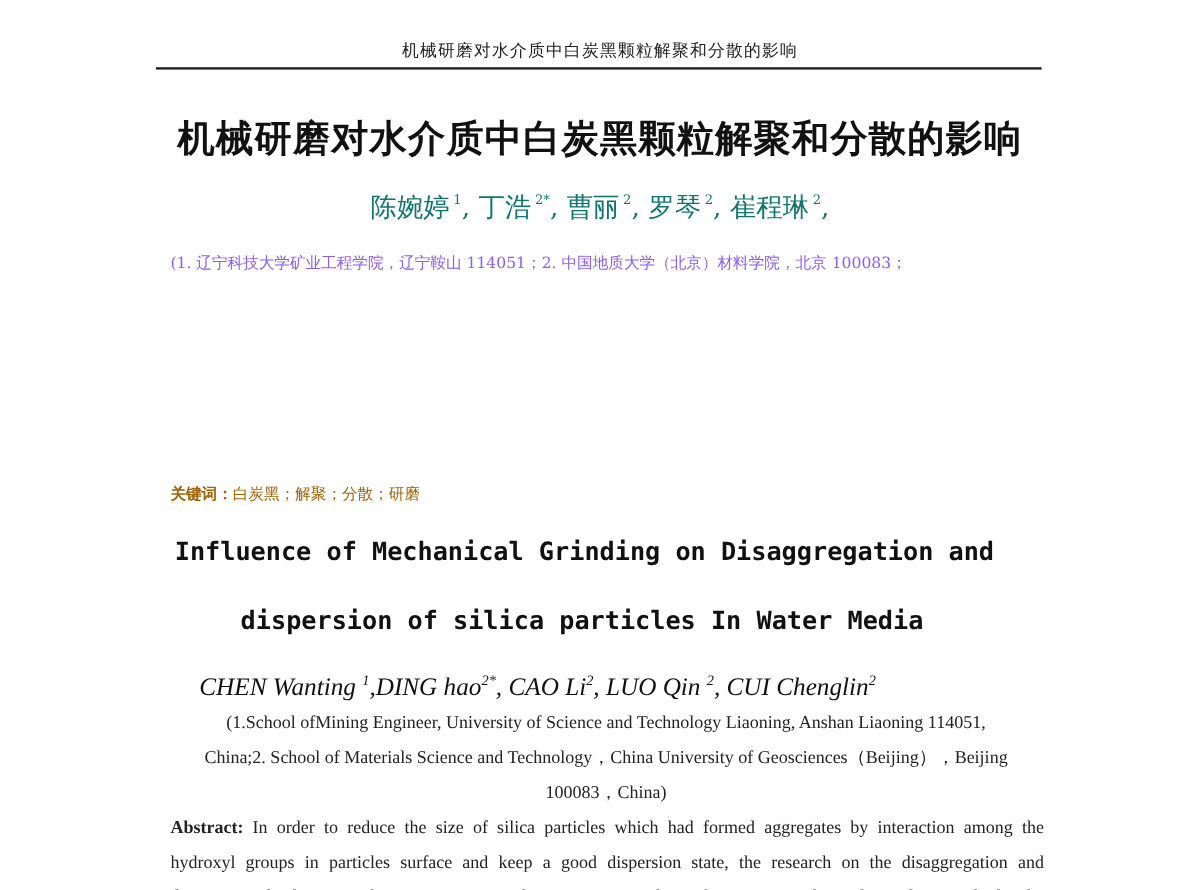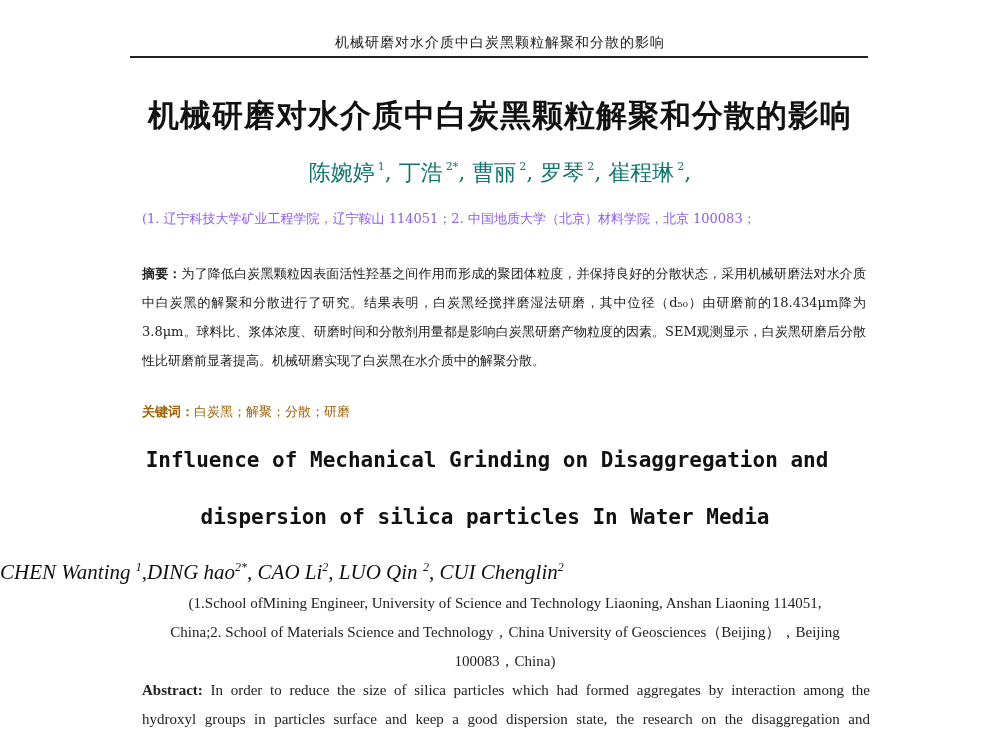--- a/index.html
+++ b/index.html
@@ -11,21 +11,21 @@
   .authors-cn { position: absolute; left: 0; width: 1000px; top: 158px; text-align: center; font-size: 22px; font-family: "DejaVu Serif", serif; color: #0f766e; }
   .authors-cn sup { font-size: 11px; vertical-align: 10px; margin-left: 3px; }
   .affil-cn { position: absolute; left: 142px; top: 210px; font-size: 13px; font-family: "DejaVu Serif", serif; color: #8b5cf6; white-space: nowrap; }
   .abstract-cn { position: absolute; left: 142px; top: 259px; width: 724px; font-size: 13px; line-height: 29px; font-family: "DejaVu Serif", serif; color: #222; text-align: justify; }
   .abstract-cn .label { font-weight: bold; font-family: "DejaVu Sans", sans-serif; }
   .keywords-cn { position: absolute; left: 142px; top: 403px; font-size: 13px; font-family: "DejaVu Serif", serif; color: #a16207; }
   .keywords-cn .label { font-weight: bold; font-family: "DejaVu Sans", sans-serif; }
   .title-en { position: absolute; left: 0; width: 1000px; text-align: center; font-family: "DejaVu Sans Mono", monospace; font-weight: bold; font-size: 21px; color: #111; letter-spacing: 0px; }
   .title-en.l1 { top: 448px; left: -13px; }
   .title-en.l2 { top: 505px; left: -15px; }
-  .authors-en { position: absolute; left: 0; width: 896px; top: 560px; text-align: left; font-family: "Liberation Serif", serif; font-style: italic; font-size: 21px; color: #111; }
+  .authors-en { position: absolute; left: 0; width: 896px; top: 560px; text-align: center; font-family: "Liberation Serif", serif; font-style: italic; font-size: 21px; color: #111; }
   .authors-en sup { font-size: 12px; }
   .affil-en { position: absolute; left: 140px; width: 730px; top: 589px; text-align: center; font-family: "Liberation Serif", serif; font-size: 15px; line-height: 29px; color: #222; }
   .abstract-en { position: absolute; left: 142px; top: 676px; width: 728px; font-family: "Liberation Serif", serif; font-size: 15px; line-height: 29px; color: #222; text-align: justify; text-align-last: justify; }
   .abstract-en .label { font-weight: bold; }
   .abstract-en .cut { display: block; height: 14px; overflow: hidden; }
 </style>
 </head>
 <body>
 
 <div class="page">
@@ -38,23 +38,20 @@
   <div class="authors-cn">
     <span>陈婉婷</span><sup>1</sup>,
     <span>丁浩</span><sup>2*</sup>,
     <span>曹丽</span><sup>2</sup>,
     <span>罗琴</span><sup>2</sup>,
     <span>崔程琳</span><sup>2</sup>,
   </div>
 
   <div class="affil-cn">(1. 辽宁科技大学矿业工程学院，辽宁鞍山 114051；2. 中国地质大学（北京）材料学院，北京 100083；</div>
 
-  <div class="abstract-cn">
-    <span class="label">摘要：</span><span>为了降低白炭黑颗粒因表面活性羟基之间作用而形成的聚团体粒度，并保持良好的分散状态，采用机械研磨法对水介质中白炭黑的解聚和分散进行了研究。结果表明，白炭黑经搅拌磨湿法研磨，其中位径（d₅₀）由研磨前的18.434μm降为3.8μm。球料比、浆体浓度、研磨时间和分散剂用量都是影响白炭黑研磨产物粒度的因素。SEM观测显示，白炭黑研磨后分散性比研磨前显著提高。机械研磨实现了白炭黑在水介质中的解聚分散。</span>
-  </div>
 
   <div class="keywords-cn">
     <span class="label">关键词：</span><span>白炭黑；解聚；分散；研磨</span>
   </div>
 
   <div class="title-en l1">Influence of Mechanical Grinding on Disaggregation and</div>
   <div class="title-en l2">dispersion of silica particles In Water Media</div>
 
   <div class="authors-en">
     <span>CHEN Wanting </span><sup>1</sup><span>,</span><span>DING hao</span><sup>2*</sup><span>, </span><span>CAO Li</span><sup>2</sup><span>, </span><span>LUO Qin </span><sup>2</sup><span>, </span><span>CUI Chenglin</span><sup>2</sup>

